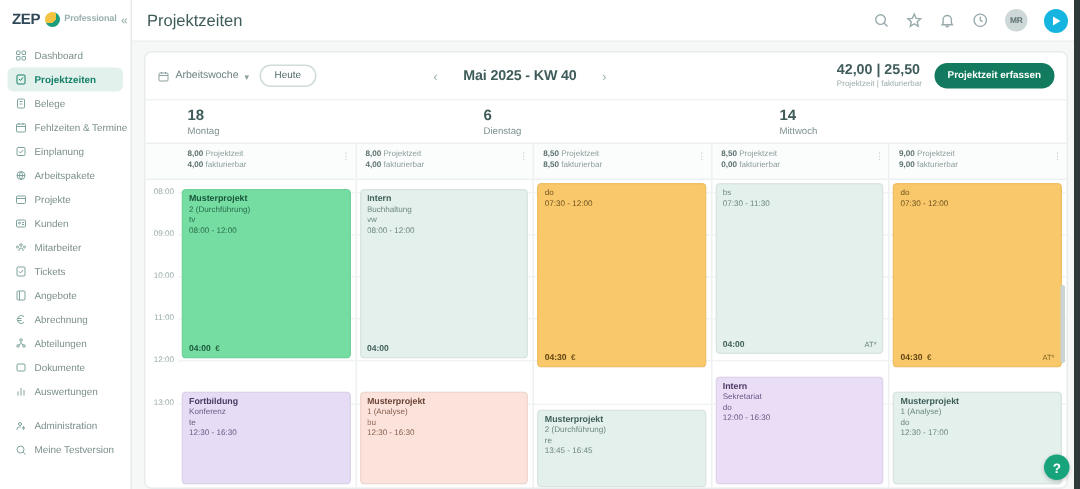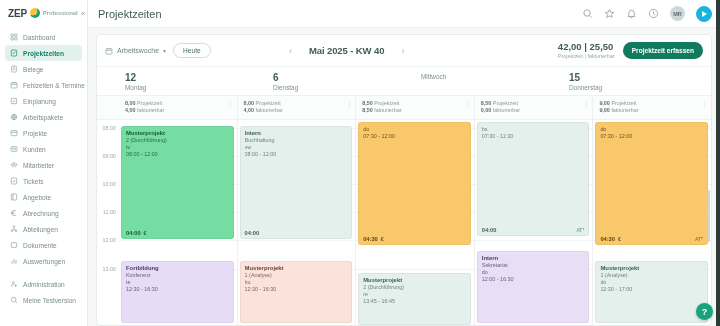--- a/index.html
+++ b/index.html
@@ -379,33 +379,30 @@
             <div class="totals">
               <div class="totals-main">42,00 | 25,50</div>
               <div class="totals-sub">Projektzeit | fakturierbar</div>
             </div>
             <button class="primary-btn">Projektzeit erfassen</button>
           </div>
         </div>
 
         <div class="day-head-row" id="dayHeads">
             <div class="day-head">
-              <div class="day-num">12</div>
+              <div class="day-num">18</div>
               <div class="day-name">Montag</div>
             </div>
             <div class="day-head">
               <div class="day-num">6</div>
               <div class="day-name">Dienstag</div>
             </div>
             <div class="day-head">
+              <div class="day-num">14</div>
               <div class="day-name">Mittwoch</div>
-            </div>
-            <div class="day-head">
-              <div class="day-num">15</div>
-              <div class="day-name">Donnerstag</div>
             </div>
           </div>
         <div class="sum-row" id="sumRow">
             <div class="sum-cell">
               <div class="sum-lines">
                 <div class="sum-line"><span class="sum-val">8,00</span> <span class="sum-lbl">Projektzeit</span></div>
                 <div class="sum-line"><span class="sum-val">4,00</span> <span class="sum-lbl">fakturierbar</span></div>
               </div>
               <div class="sum-dots">⋮</div>
             </div>

